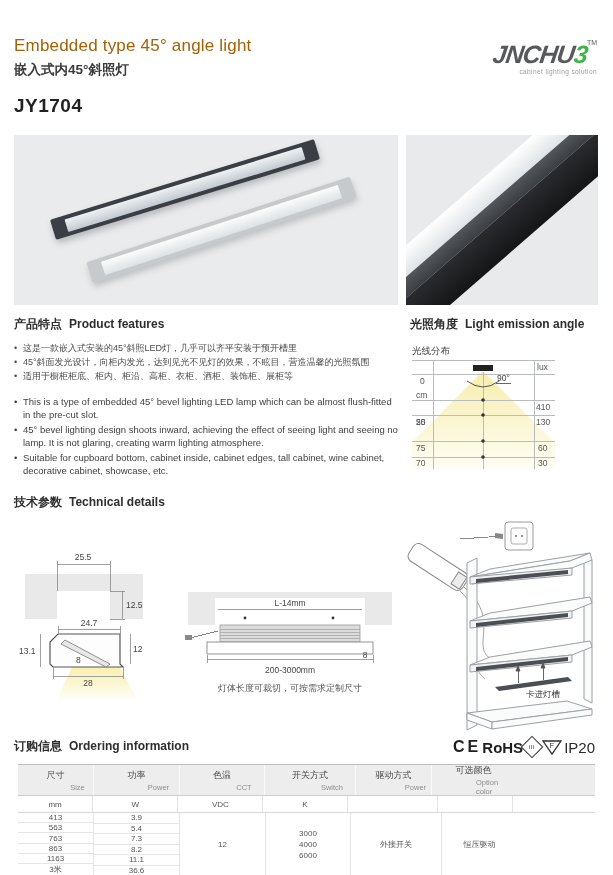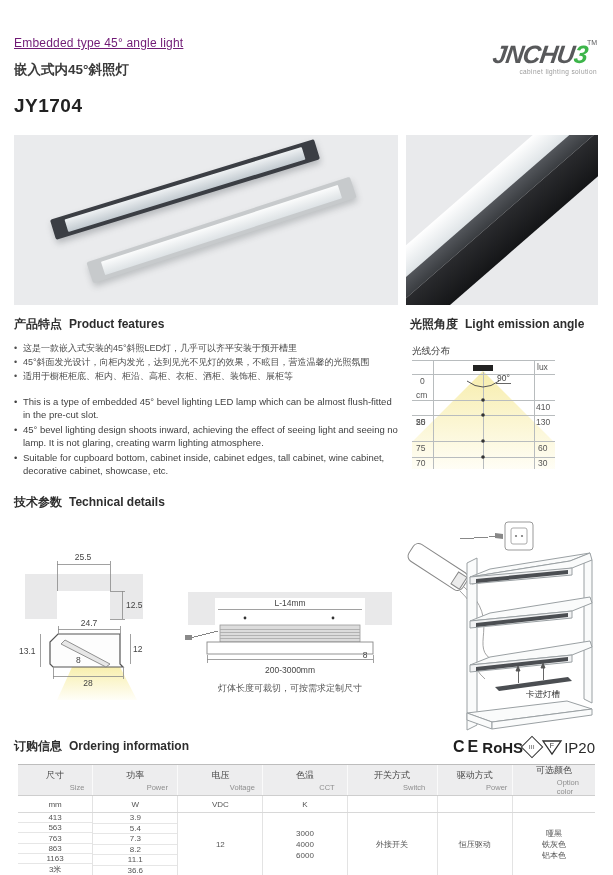--- a/index.html
+++ b/index.html
@@ -1,21 +1,21 @@
 <!DOCTYPE html>
 <html><head>
 <meta charset="utf-8">
 <style>
   html,body{margin:0;padding:0;}
   body{width:613px;height:875px;position:relative;background:#fff;
        font-family:"Liberation Sans",sans-serif;color:#333;overflow:hidden;}
   .abs{position:absolute;}
 
   
-  .title-en{left:14px;top:36px;font-size:12px;color:#701a75;letter-spacing:.2px;text-decoration:underline;}
+  .title-en{left:14px;top:36px;font-size:17px;color:#a16207;letter-spacing:.2px;}
   .title-cn{left:14px;top:61px;font-size:13.5px;font-weight:bold;color:#3a3a3a;}
   .model{left:14px;top:95px;font-size:19px;font-weight:bold;color:#222;letter-spacing:.5px;}
   .logo{right:16px;top:42px;text-align:right;line-height:1;}
   .logo-text{display:inline-block;font-size:25px;font-weight:bold;font-style:italic;
              color:#58595b;transform:skewX(-8deg);letter-spacing:-1px;}
   .logo-3{color:#3db54a;}
   .logo-tm{font-size:7px;color:#58595b;vertical-align:top;position:relative;top:-3px;font-style:normal;}
   .logo-tag{font-size:6.5px;color:#9b9b9b;letter-spacing:.4px;margin-top:2px;}
 
   
@@ -341,24 +341,20 @@
 <div class="abs otable">
   <div class="t-header">
     <div class="cell w0">
         <span class="cn">尺寸</span>
         <span class="en">Size</span>
       </div>
     <div class="cell w1">
         <span class="cn">功率</span>
         <span class="en">Power</span>
       </div>
-    <div class="cell w2">
-        <span class="cn">电压</span>
-        <span class="en">Voltage</span>
-      </div>
     <div class="cell w3">
         <span class="cn">色温</span>
         <span class="en">CCT</span>
       </div>
     <div class="cell w4">
         <span class="cn">开关方式</span>
         <span class="en">Switch</span>
       </div>
     <div class="cell w5">
         <span class="cn">驱动方式</span>
@@ -402,19 +398,14 @@
       <span>3000</span>
         <span>4000</span>
         <span>6000</span>
     </div>
     <div class="t-merge w4">
         <span>外接开关</span>
       </div>
     <div class="t-merge w5">
         <span>恒压驱动</span>
       </div>
-    <div class="t-merge w6">
-      <span>哑黑</span>
-        <span>铁灰色</span>
-        <span>铝本色</span>
-    </div>
   </div>
 </div>
 
 </body></html>

